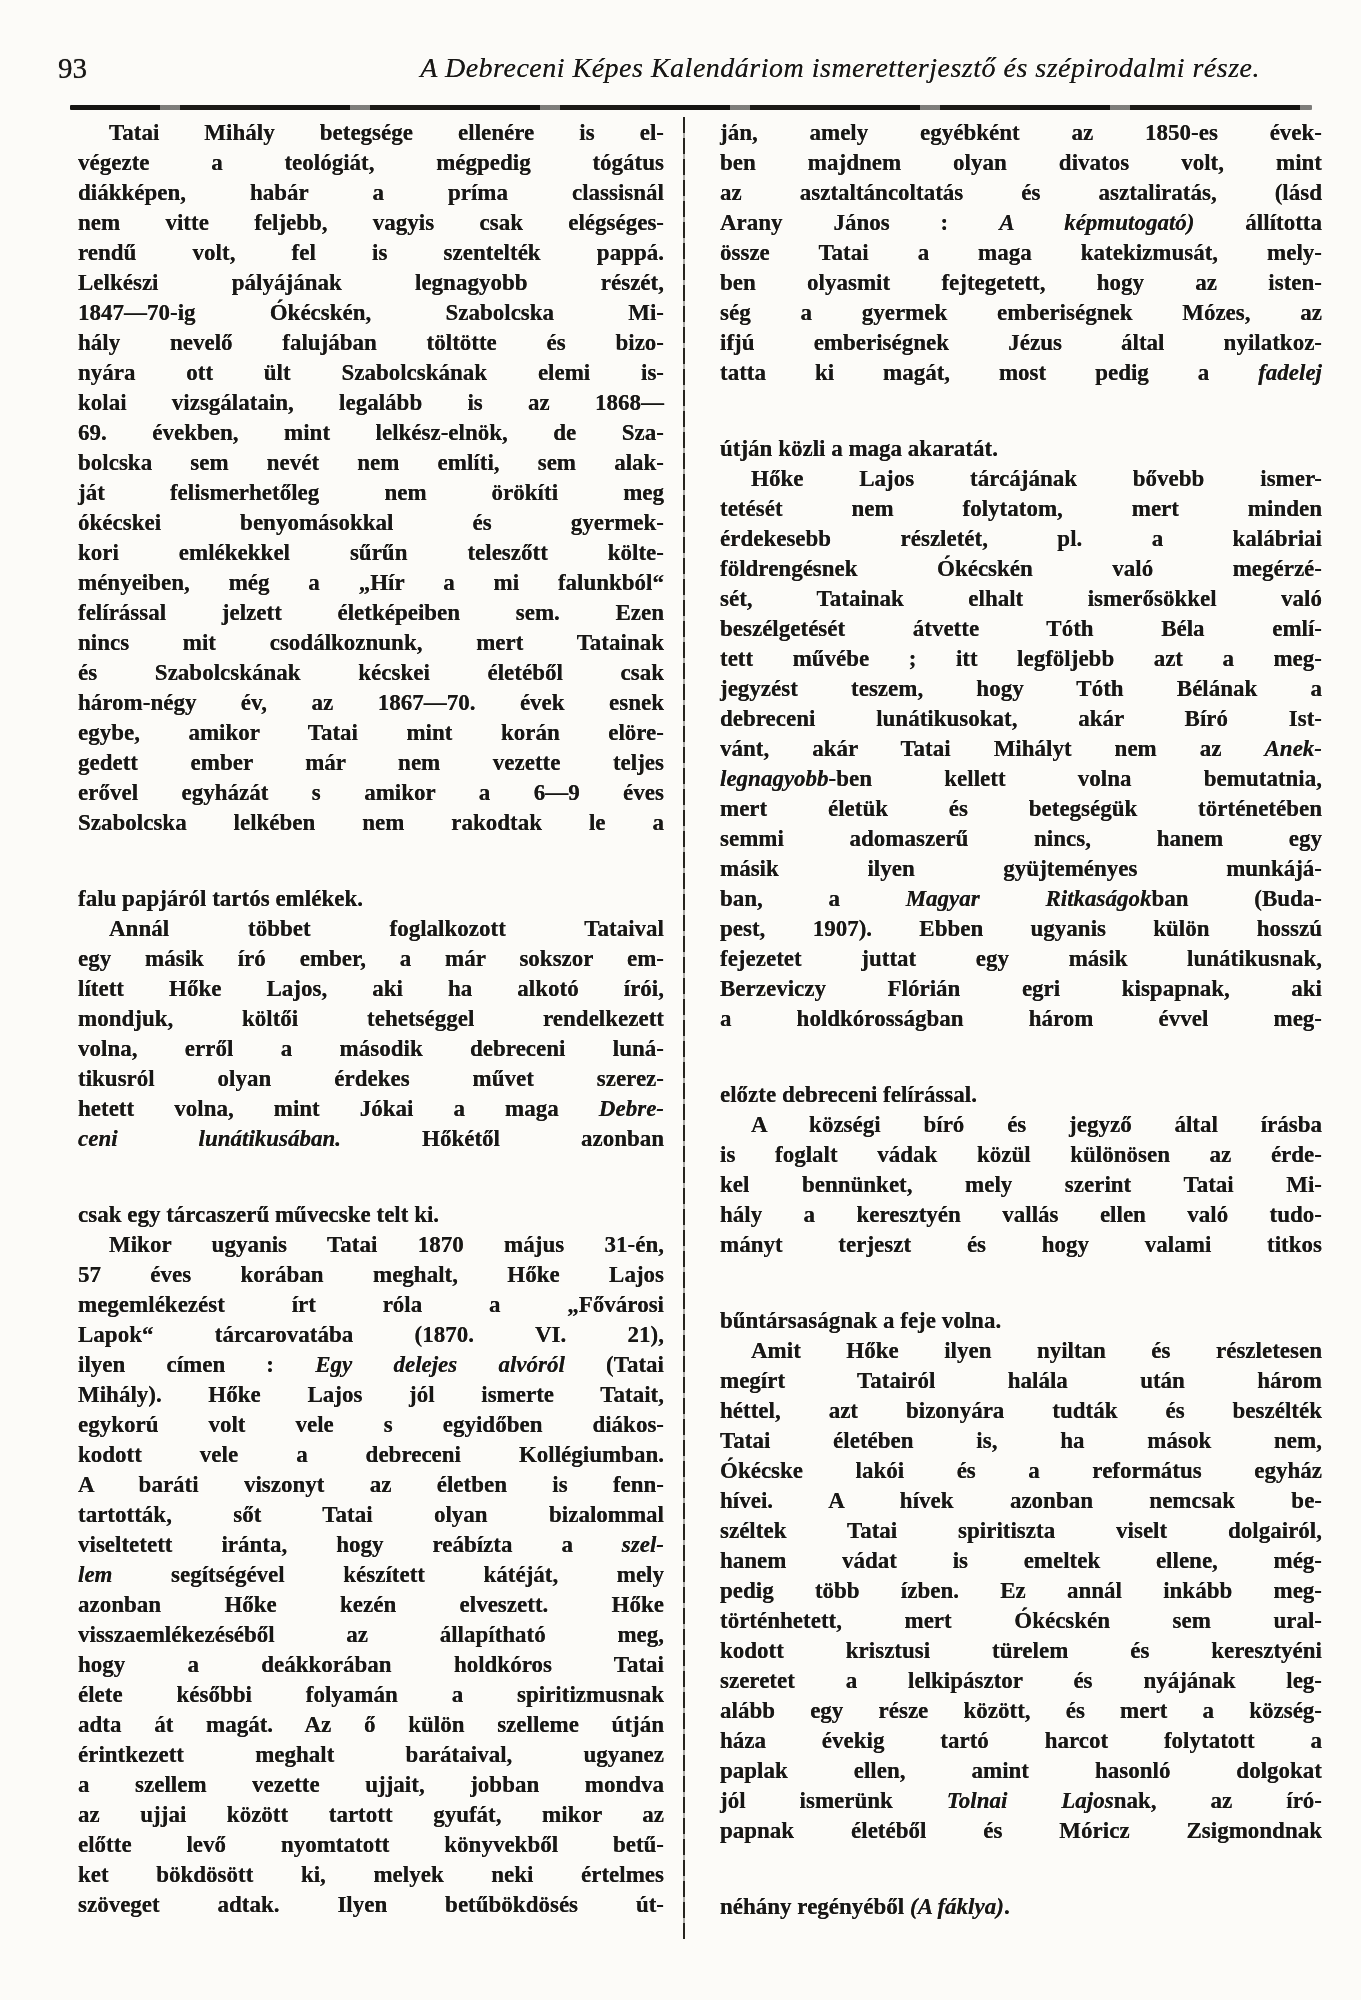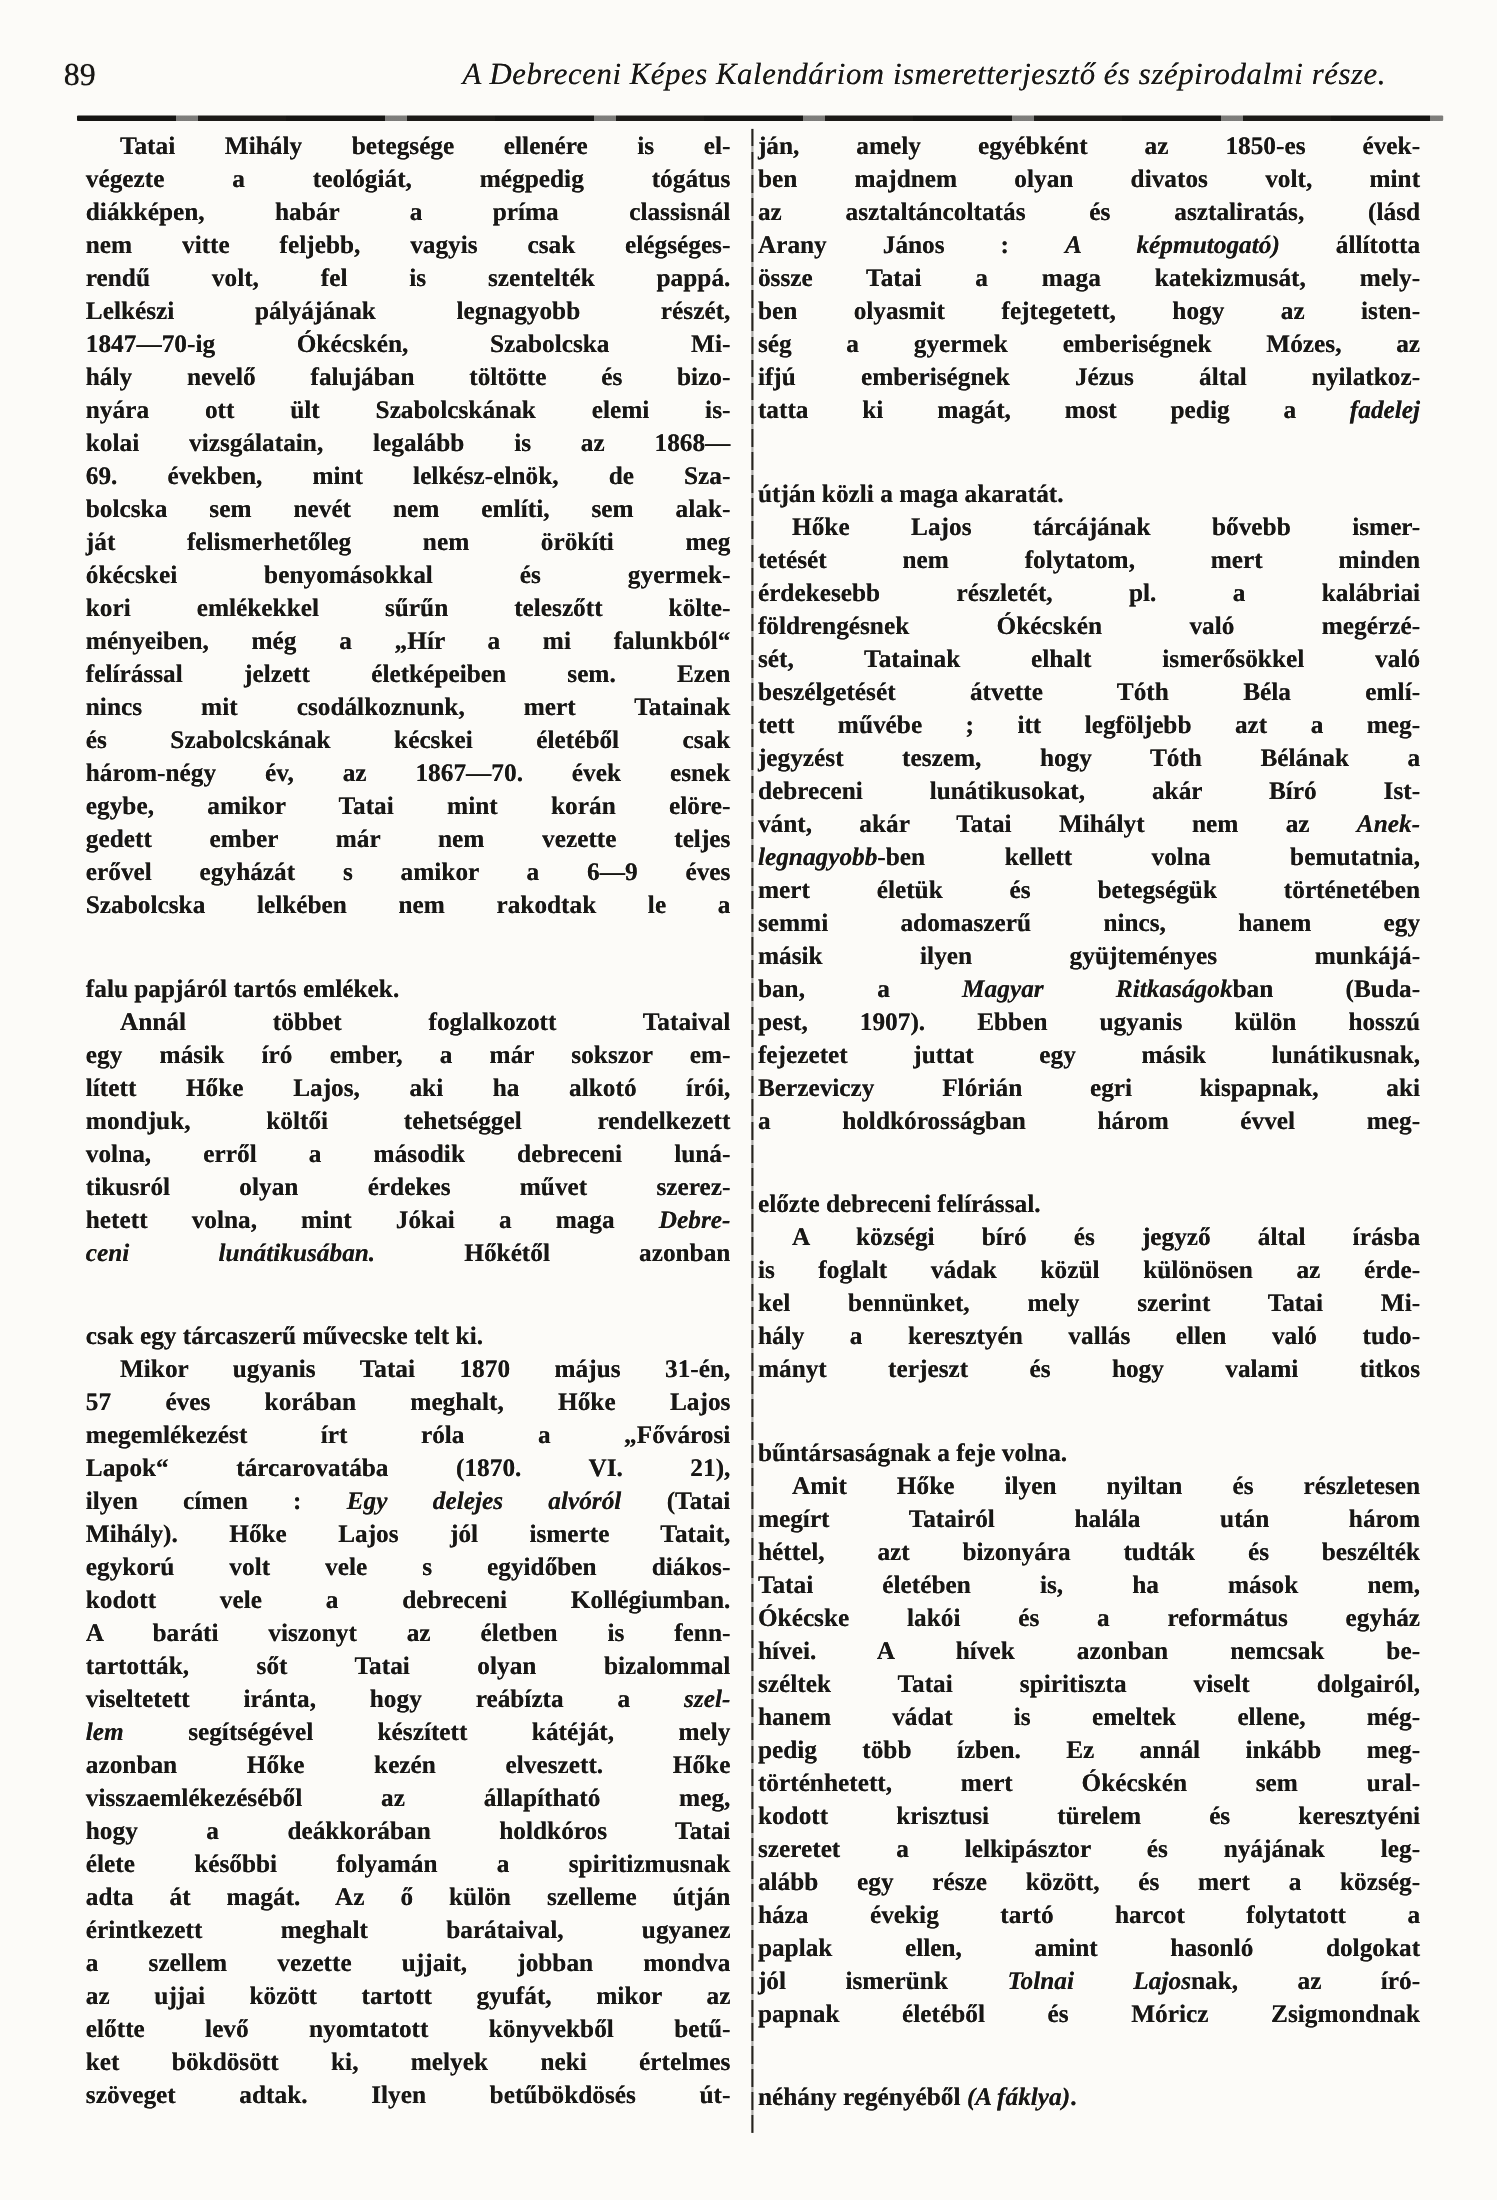--- a/index.html
+++ b/index.html
@@ -26,34 +26,34 @@
   .column-divider{
     position:absolute;top:117px;left:683px;width:2px;height:1822px;
     background:repeating-linear-gradient(180deg,#26241f 0 16px,rgba(38,36,31,.38) 16px 21px);
   }
   .text-col{
     position:absolute;top:118px;font-size:23px;line-height:30px;
     text-shadow:0 0 .6px rgba(0,0,0,.72);
     font-weight:bold;
   }
   .col-left{left:78px;width:586px;}
-  .col-right{left:689px;width:602px;}
+  .col-right{left:720px;width:602px;}
   .para{margin:0;}
   .para .body-lines{
     white-space:pre-line;
     text-align:justify;
     text-align-last:justify;
   }
   .para.indent .body-lines{text-indent:31px;}
   .para .last-line{text-align:left;margin-top:46px;}
 </style>
 </head>
 <body>
 
-<div class="page-number">89</div>
+<div class="page-number">93</div>
 <div class="page-header-title">A Debreceni Képes Kalendáriom ismeretterjesztő és szépirodalmi része.</div>
 <div class="header-rule"></div>
 <div class="column-divider"></div>
 
 <div class="text-col col-left">
     <div class="para indent">
       <div class="body-lines">Tatai Mihály betegsége ellenére is el-
 végezte a teológiát, mégpedig tógátus
 diákképen, habár a príma classisnál
 nem vitte feljebb, vagyis csak elégséges-

